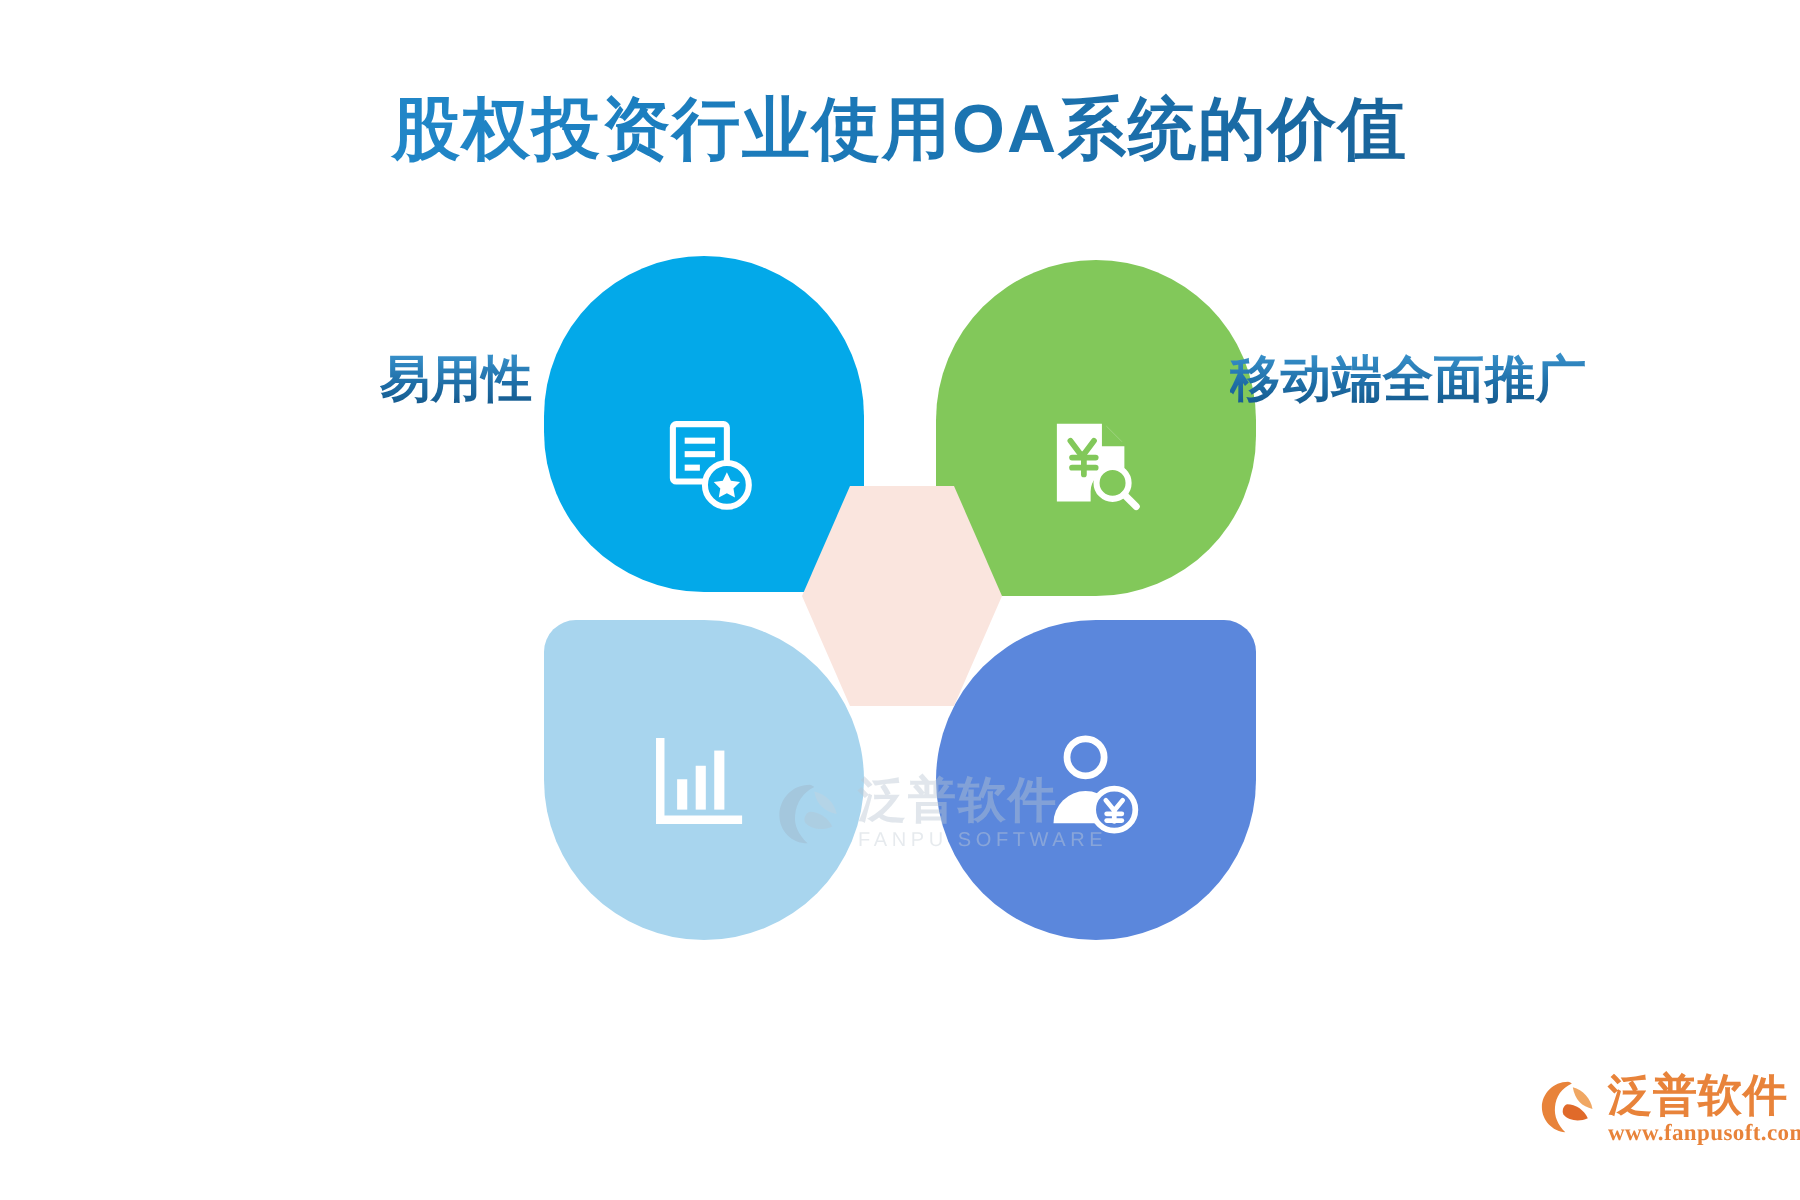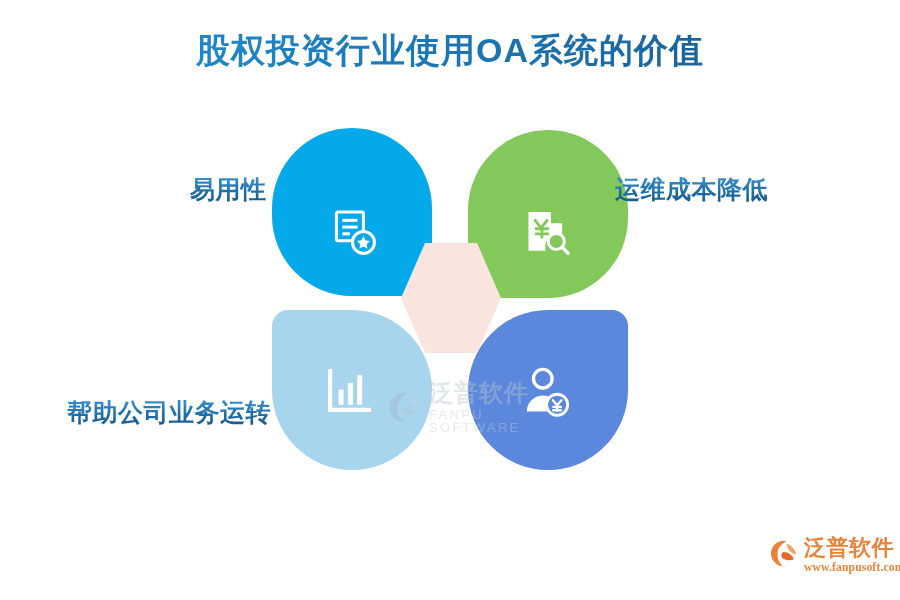--- a/index.html
+++ b/index.html
@@ -19,21 +19,21 @@
     position: absolute;
     left: 0; top: 0;
     width: 900px;
     height: 600px;
   }
 
   
   #page-title {
     position: absolute;
     left: 0;
-    top: 29px;
+    top: 44px;
     width: 900px;
     text-align: center;
     font-size: 34px;
     font-weight: 700;
     letter-spacing: 1px;
     line-height: 1.25;
     background: linear-gradient(90deg, #2a93d5 0%, #1c7fc0 35%, #1a6aa4 70%, #14527f 100%);
     -webkit-background-clip: text;
     background-clip: text;
     color: transparent;
@@ -144,21 +144,21 @@
     pointer-events: none;
     z-index: 4;
   }
   #watermark .wm-mark { width: 36px; height: 34px; flex: 0 0 36px; }
   #watermark .wm-mark svg { display:block; width:100%; height:100%; }
   #watermark .wm-text { display: flex; flex-direction: column; line-height: 1; }
   #watermark .wm-cn {
     font-size: 24px; font-weight: 700; color: #b9c6d2; letter-spacing: 1px;
   }
   #watermark .wm-en {
-    font-size: 13px; color: #c6cfd7; letter-spacing: 2.3px; margin-top: 3px;
+    font-size: 10px; color: #c6cfd7; letter-spacing: 2.3px; margin-top: 3px;
   }
 
   
   #brand-logo {
     position: absolute;
     left: 770px;
     top: 537px;
     width: 122px;
     height: 48px;
     display: flex;
@@ -248,23 +248,22 @@
           </g>
         </svg>
       </div>
     </div>
 
     <div id="center-hex"></div>
   </div>
 
   <div class="node-label" id="label-tl">易用性</div>
 
-  <div class="node-label" id="label-tr">运维成本降低</div>
-
-  <div class="node-label" id="label-bl">帮助公司业务运转</div>
+  <div class="node-label" id="label-tr">移动端全面推广</div>
+
 
 
   <div id="watermark">
     <div class="wm-mark">
       <svg viewBox="0 0 64 60" fill="none">
         <path d="M30 4 C14 4 3 17 3 31 C3 45 14 56 28 56 C20 48 16 40 17 31 C18 20 24 11 34 6 C33 5 31 4 30 4 Z" fill="#9fb4c6"></path>
         <path d="M34 10 C44 12 52 20 54 30 C44 28 36 22 34 10 Z" fill="#c5d3de"></path>
         <path d="M30 28 C38 28 46 33 50 41 C42 45 32 44 26 38 C24 35 26 29 30 28 Z" fill="#b3c5d3"></path>
       </svg>
     </div>

